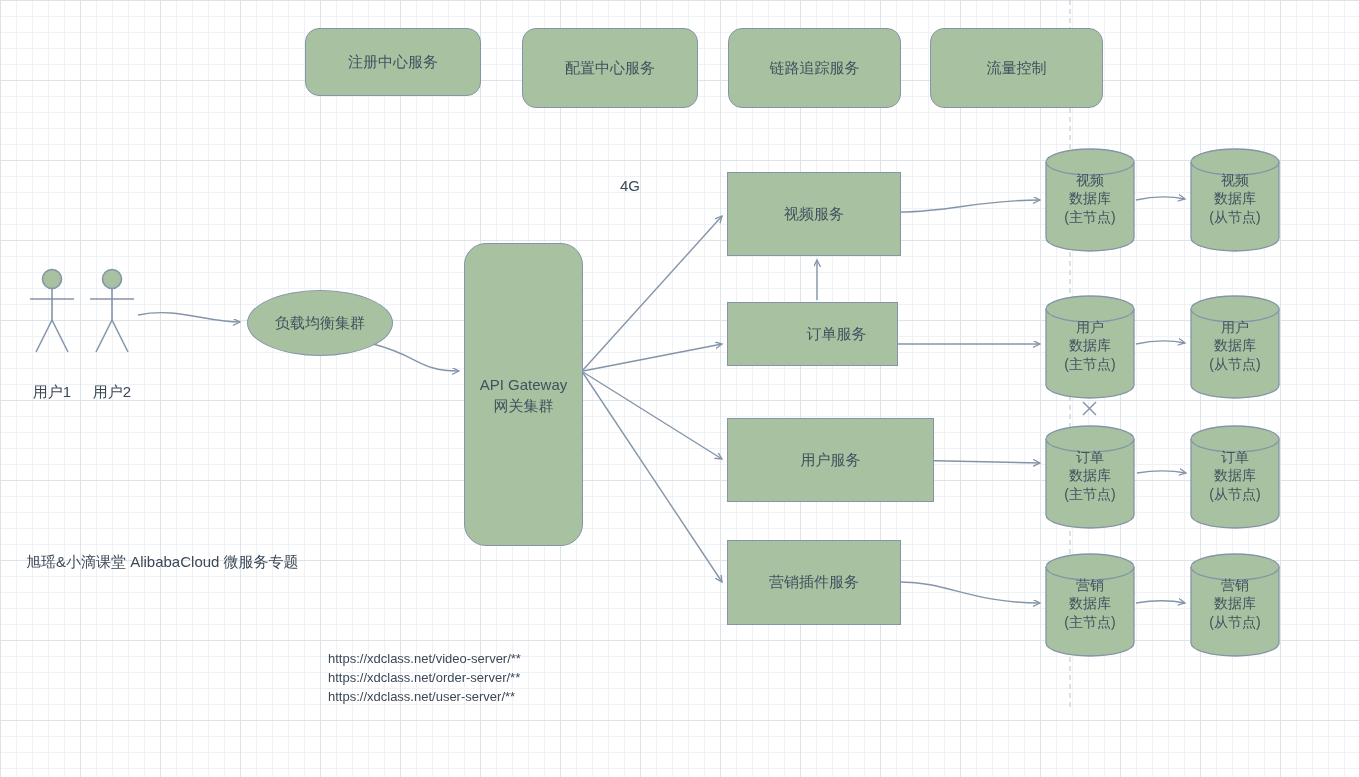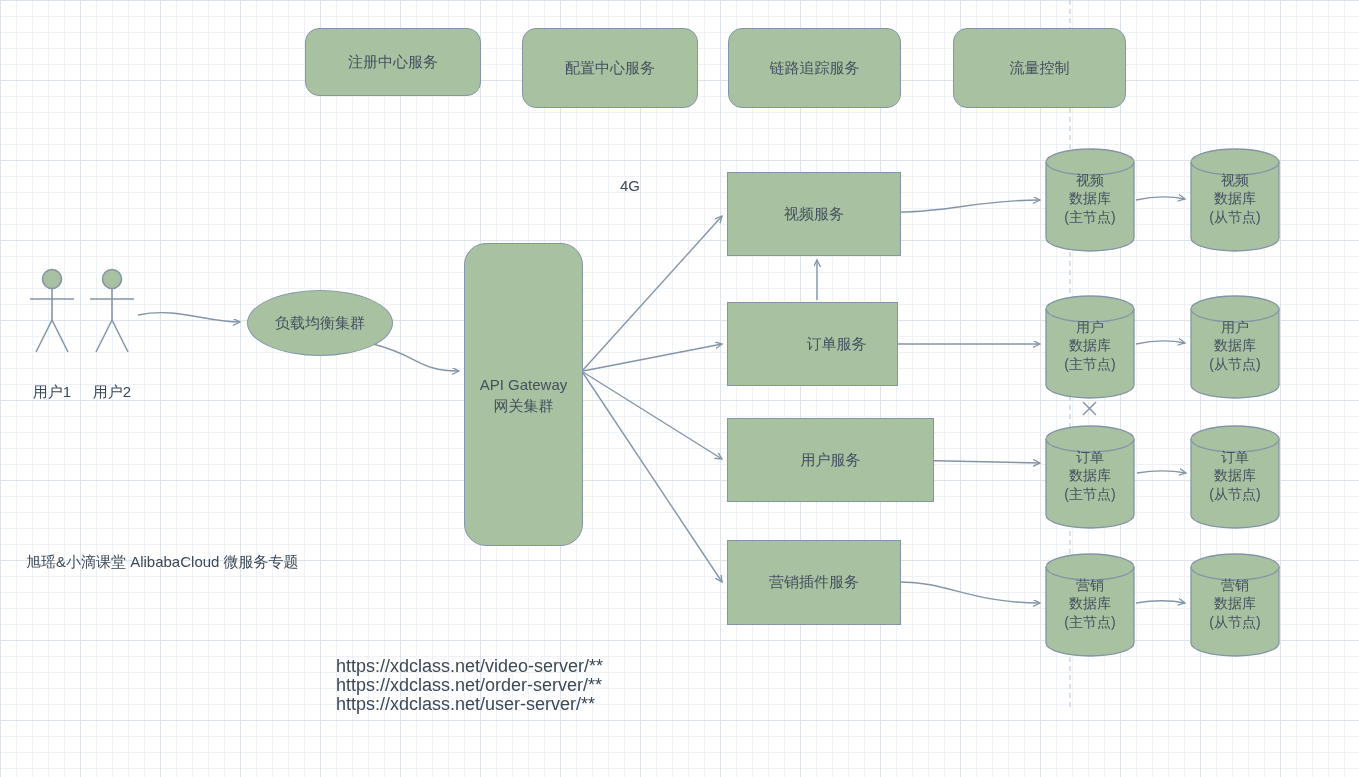--- a/index.html
+++ b/index.html
@@ -35,21 +35,21 @@
   .cyl svg { display:block; }
   .cyl-label {
     position:absolute; left:0; right:0; top:23px;
     text-align:center; font-size:14px; line-height:1.32;
     color:#42505f; white-space:pre-line;
   }
 
   .txt { position:absolute; z-index:2; color:#3b4856; font-size:15px;text-align:right; }
   .actor { position:absolute; z-index:2; }
   .actor-label { position:absolute; z-index:2; width:56px; text-align:center; font-size:15px; color:#3b4856;margin-top:12px; }
-  .urls { position:absolute; z-index:2; left:336px; top:649px; font-size:18px; line-height:19px; color:#3b4856;margin-top:8px; }
+  .urls { position:absolute; z-index:2; left:328px; top:649px; font-size:13px; line-height:19px; color:#3b4856; }
 </style>
 </head>
 <body>
 
 <div class="canvas">
 
   <svg class="wires" width="1359" height="777" viewBox="0 0 1359 777">
     <defs>
       <marker id="arrow" markerWidth="12" markerHeight="12" refX="7" refY="3.5" orient="auto" markerUnits="userSpaceOnUse">
         <path d="M0,0 L7,3.5 L0,7" fill="none" stroke="#8495a9" stroke-width="1.3"></path>
@@ -82,21 +82,21 @@
       <path d="M1136,603 C1154,600 1170,600 1185,603" marker-end="url(#arrow)"></path>
 
       <line x1="1083" y1="402" x2="1096" y2="415"></line>
       <line x1="1096" y1="402" x2="1083" y2="415"></line>
     </g>
   </svg>
 
   <div class="node pill" style="left:305px; top:28px; width:176px; height:68px;">注册中心服务</div>
   <div class="node pill" style="left:522px; top:28px; width:176px; height:80px;">配置中心服务</div>
   <div class="node pill" style="left:728px; top:28px; width:173px; height:80px;font-family:Liberation Serif, serif;">链路追踪服务</div>
-  <div class="node pill" style="left:930px; top:28px; width:173px; height:80px;margin-left:23px;">流量控制</div>
+  <div class="node pill" style="left:930px; top:28px; width:173px; height:80px;">流量控制</div>
 
   <div class="actor" style="left:24px; top:268px;">
     <svg width="56" height="92" viewBox="0 0 56 92">
       <g stroke="#8495a9" stroke-width="1.6" fill="none">
         <circle cx="28" cy="11" r="9.5" fill="#a8c2a1"></circle>
         <path d="M28,20.5 L28,52"></path>
         <path d="M6,31 L50,31"></path>
         <path d="M28,52 L12,84"></path>
         <path d="M28,52 L44,84"></path>
       </g>
@@ -117,21 +117,21 @@
   <div class="actor-label" style="left:84px; top:371px;">用户2</div>
 
   <div class="node ellipse" style="left:247px; top:290px; width:146px; height:66px;">负载均衡集群</div>
 
   <div class="node gateway" style="left:464px; top:243px; width:119px; height:303px;">API Gateway
 网关集群</div>
 
   <div class="txt" style="left:620px; top:177px;">4G</div>
 
   <div class="node" style="left:727px; top:172px; width:174px; height:84px;">视频服务</div>
-  <div class="node" style="left:727px; top:302px; width:171px; height:84px;padding-left:48px;">订单服务</div>
+  <div class="node" style="left:727px; top:302px; width:171px; height:64px;padding-left:48px;">订单服务</div>
   <div class="node" style="left:727px; top:418px; width:207px; height:84px;">用户服务</div>
   <div class="node" style="left:727px; top:540px; width:174px; height:85px;">营销插件服务</div>
 
   <div class="cyl" style="left:1045px; top:148px;">
     <svg width="90" height="104" viewBox="0 0 90 104">
       <path d="M1,14 V90 C1,97.2 20.7,103 45,103 C69.3,103 89,97.2 89,90 V14" fill="#a8c2a1" stroke="#8495a9" stroke-width="1.3"></path>
       <ellipse cx="45" cy="14" rx="44" ry="13" fill="#a8c2a1" stroke="#8495a9" stroke-width="1.3"></ellipse>
     </svg>
     <div class="cyl-label">视频
 数据库

